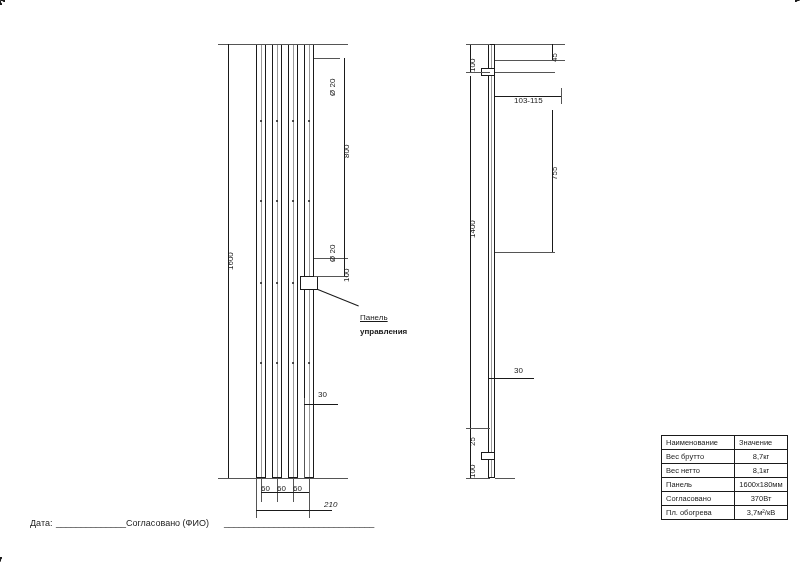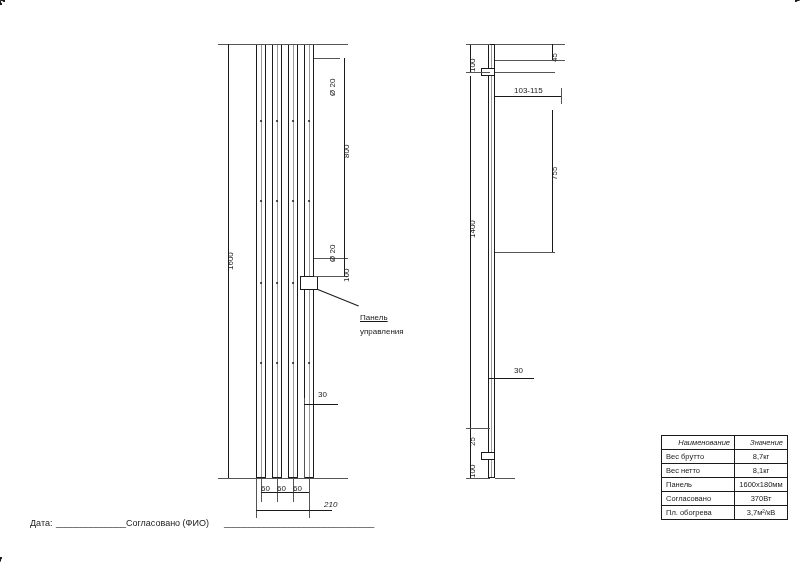--- a/index.html
+++ b/index.html
@@ -93,21 +93,21 @@
   #spec td {
     border: 1px solid #1a1a1a;
     padding: 1px 4px;
     height: 11px;
     line-height: 11px;
     white-space: nowrap;
     color: #1a1a1a;
   }
   #spec td.k { width: 64px; }
   #spec td.v { width: 44px; text-align: center; }
-  #spec tr.hdr td { text-align: right; font-style: italic; }
+  #spec tr.hdr td { text-align: left; }
 
   
   .footer-text {
     position: absolute;
     font-size: 9px;
     white-space: nowrap;
   }
 </style>
 </head>
 <body>
@@ -148,21 +148,21 @@
   <div class="dot" style="left:308px; top:282px;"></div>
   <div class="dot" style="left:260px; top:362px;"></div>
   <div class="dot" style="left:276px; top:362px;"></div>
   <div class="dot" style="left:292px; top:362px;"></div>
   <div class="dot" style="left:308px; top:362px;"></div>
 
   <div class="tube" style="left:300px; top:276px; width:18px; height:14px; border-color:#1a1a1a;"></div>
 
   <div class="ln" style="left:318px; top:289px; width:44px; height:1px; transform:rotate(22deg); transform-origin:0 0;"></div>
   <div class="lbl" style="left:360px; top:313px;text-decoration:underline;">Панель</div>
-  <div class="lbl" style="left:360px; top:327px;">управления</div>
+  <div class="lbl" style="left:360px; top:327px;font-weight:bold;">управления</div>
 
   <div class="ln h thin" style="left:218px; top:44px; width:130px;"></div>
   <div class="ln h thin" style="left:218px; top:478px; width:130px;"></div>
 
   <div class="ln v" style="left:228px; top:44px; height:434px;"></div>
   <div class="arrow-up" style="left:228px; top:44px; width:1px; height:6px;"></div>
   <div class="arrow-dn" style="left:228px; top:472px; width:1px; height:6px;"></div>
   <div class="lbl rot" style="left:226px; top:270px;">1600</div>
 
   <div class="ln h thin" style="left:314px; top:58px; width:26px;"></div>
@@ -223,21 +223,21 @@
 
   <div class="ln v" style="left:470px; top:44px; height:28px;"></div>
   <div class="ln h thin" style="left:466px; top:44px; width:24px;"></div>
   <div class="ln h thin" style="left:466px; top:72px; width:24px;"></div>
   <div class="lbl rot" style="left:468px; top:72px;">100</div>
 
   <div class="ln h" style="left:495px; top:96px; width:66px;"></div>
   <div class="arrow-l" style="left:495px; top:96px; width:6px; height:1px;"></div>
   <div class="arrow-r" style="left:555px; top:96px; width:6px; height:1px;"></div>
   <div class="ln v thin" style="left:561px; top:88px; height:16px;"></div>
-  <div class="lbl" style="left:514px; top:86px;">103-115</div>
+  <div class="lbl" style="left:514px; top:96px;">103-115</div>
 
   <div class="ln v" style="left:552px; top:110px; height:142px;"></div>
   <div class="arrow-up" style="left:552px; top:110px; width:1px; height:6px;"></div>
   <div class="arrow-dn" style="left:552px; top:246px; width:1px; height:6px;"></div>
   <div class="lbl rot" style="left:550px; top:180px;">755</div>
 
   <div class="ln v" style="left:470px; top:76px; height:376px;"></div>
   <div class="arrow-up" style="left:470px; top:76px; width:1px; height:6px;"></div>
   <div class="arrow-dn" style="left:470px; top:446px; width:1px; height:6px;"></div>
   <div class="lbl rot" style="left:468px; top:238px;">1400</div>

